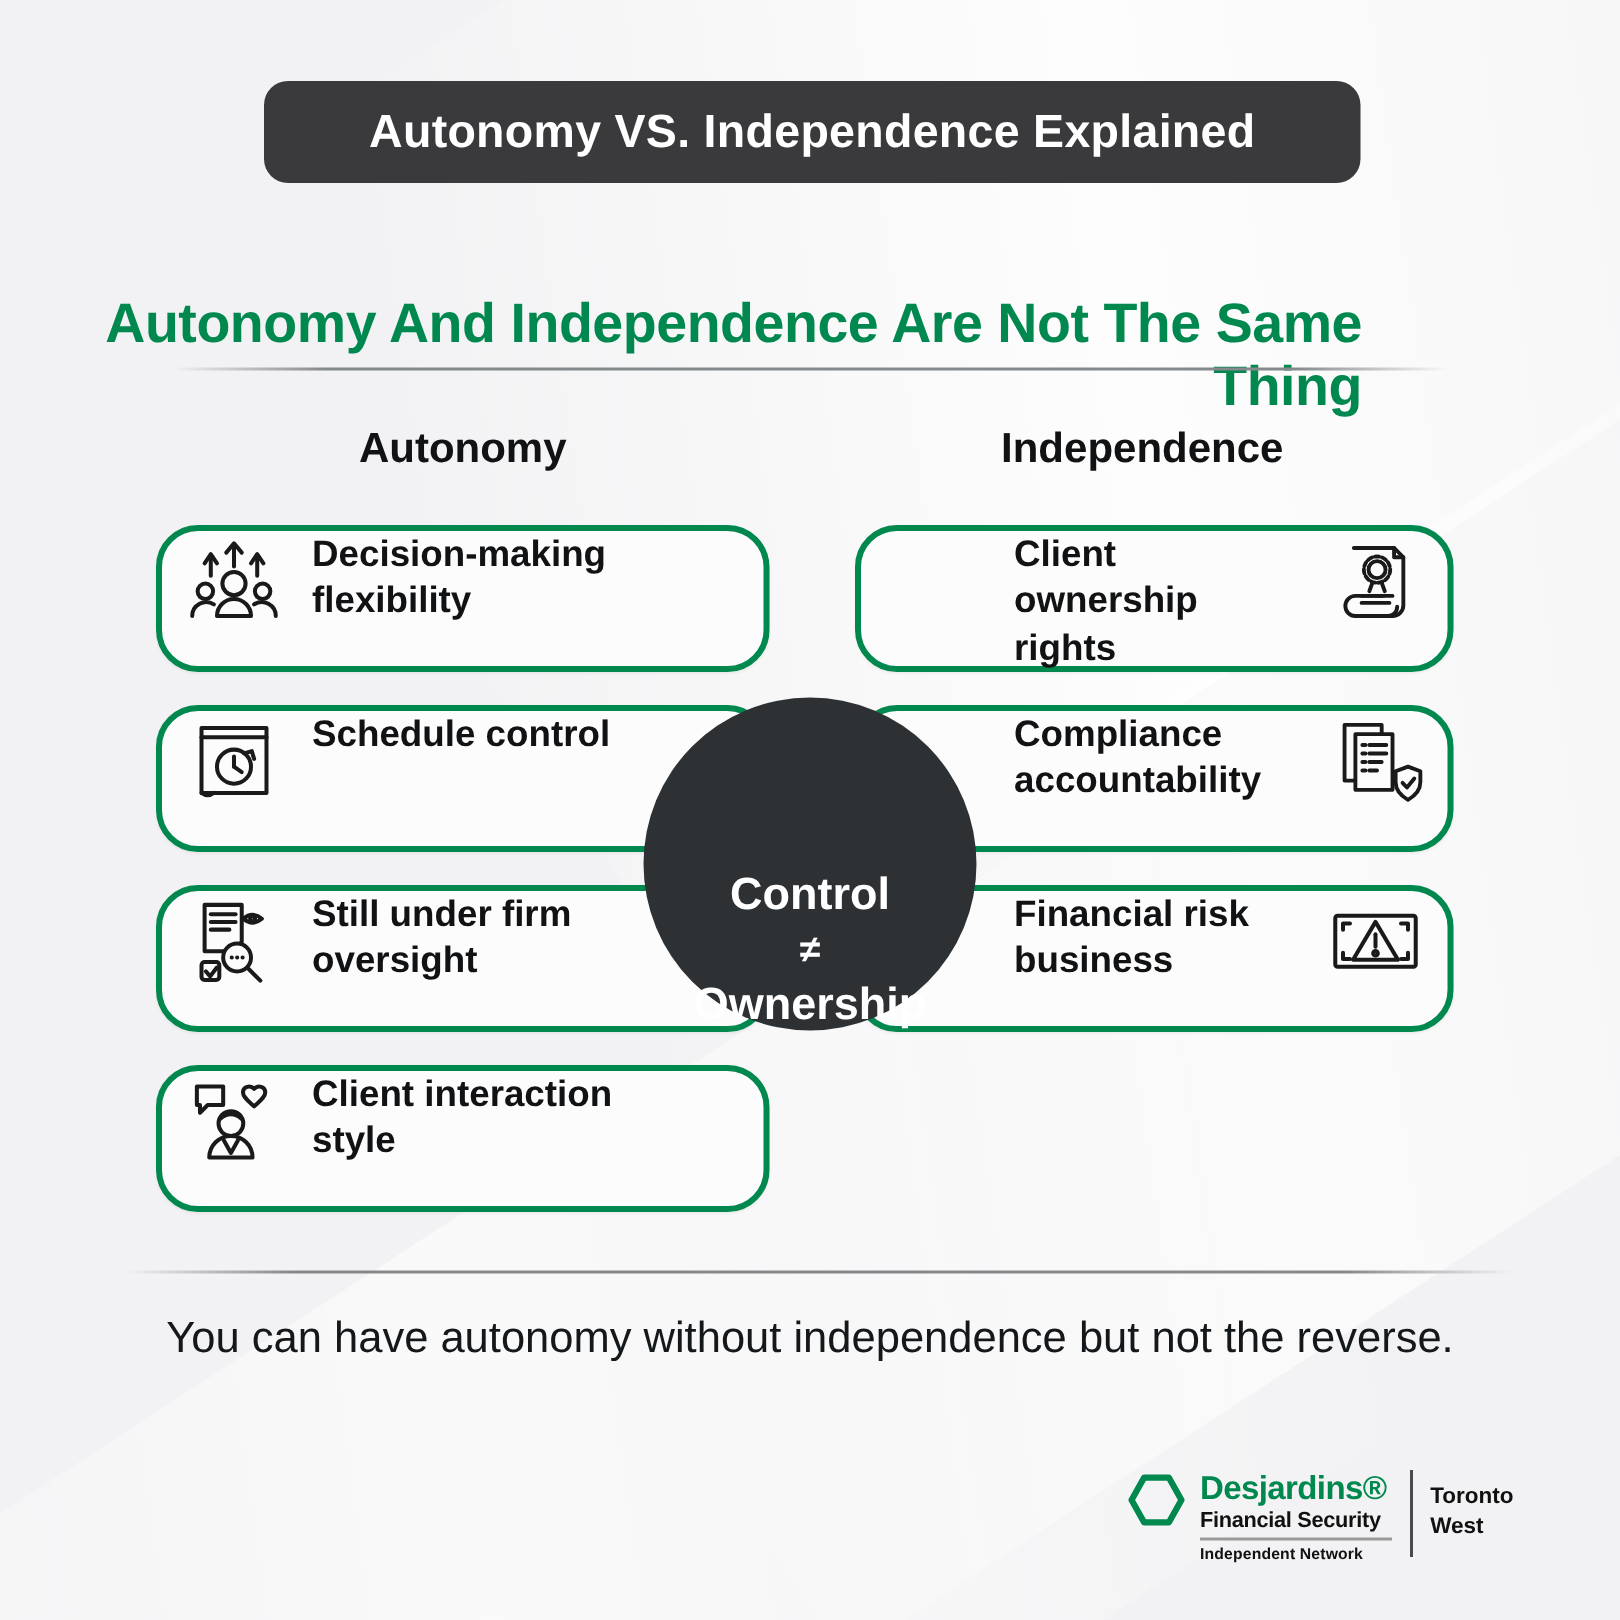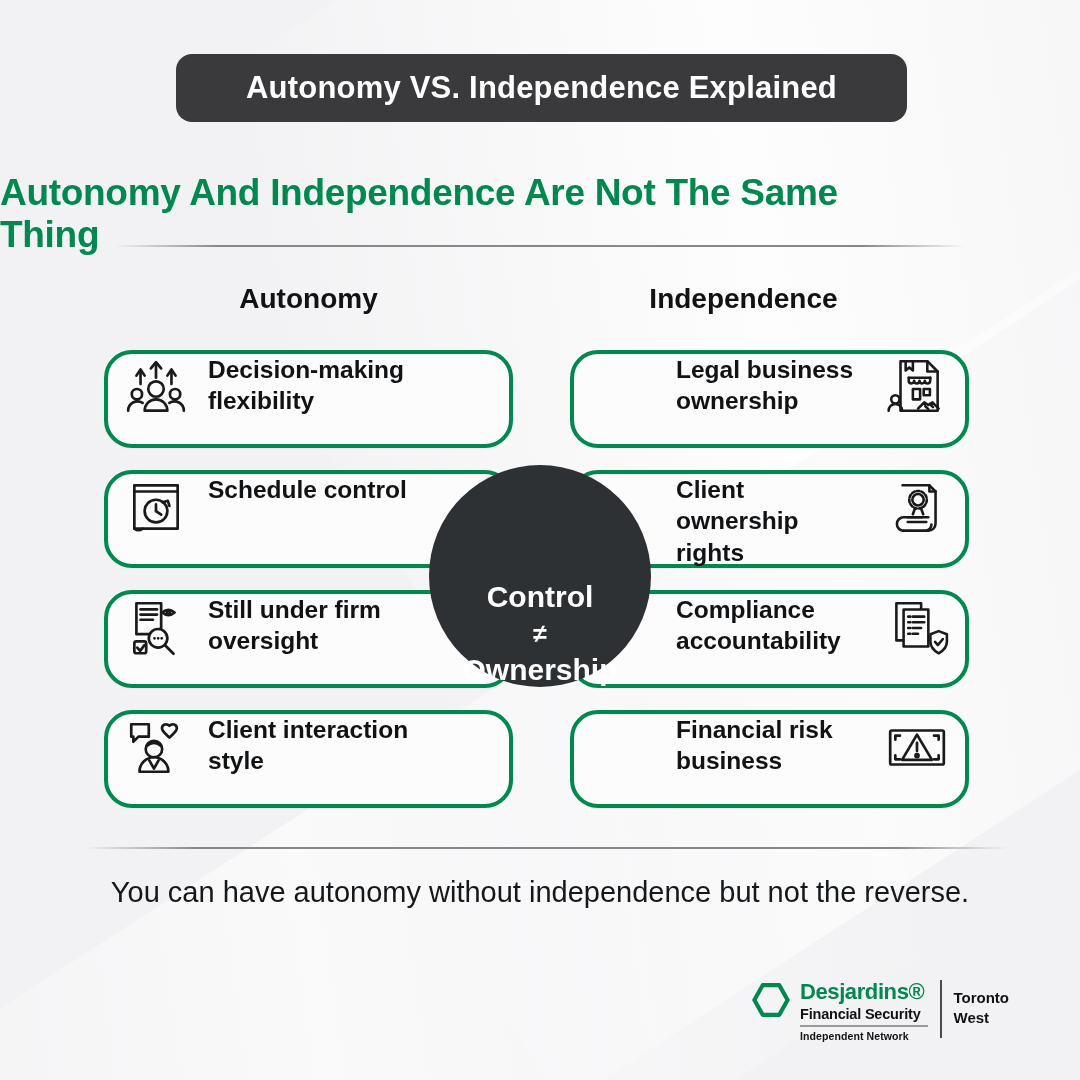--- a/index.html
+++ b/index.html
@@ -19,30 +19,30 @@
   
   .streak{position:absolute;background:linear-gradient(115deg,rgba(255,255,255,0) 8%,rgba(255,255,255,.85) 45%,rgba(255,255,255,0) 92%);pointer-events:none;}
   .streak.s1{width:1200px;height:640px;top:-240px;right:-320px;transform:rotate(-33deg);}
   .streak.s2{width:1100px;height:420px;top:420px;right:-380px;transform:rotate(-33deg);opacity:.8;}
   .streak.s3{width:1300px;height:460px;bottom:-180px;left:-260px;transform:rotate(-33deg);opacity:.7;}
 
   .banner{position:absolute;left:176px;top:54px;width:731px;height:68px;background:var(--dark);
     border-radius:16px;display:flex;align-items:center;justify-content:center;}
   .banner span{color:var(--white);font-size:31px;font-weight:bold;letter-spacing:.2px;}
 
-  .title{position:absolute;left:0;top:172px;width:908px;text-align:left;
+  .title{position:absolute;left:0;top:195px;width:908px;text-align:right;
     color:var(--green);font-size:37px;font-weight:bold;letter-spacing:-.3px;}
 
   .rule{position:absolute;height:2px;background:linear-gradient(to right,rgba(120,126,130,0),#86898c 12%,#86898c 88%,rgba(120,126,130,0));}
   .rule.top-rule{left:115px;top:245px;width:850px;}
   .rule.bottom-rule{left:85px;top:847px;width:923px;}
 
   .col-header{position:absolute;top:283px;text-align:center;font-size:28px;font-weight:bold;color:#101214;}
   .col-header.left-h{left:104px;width:409px;}
-  .col-header.right-h{left:544px;width:399px;}
+  .col-header.right-h{left:562px;width:399px;}
 
   .column{position:absolute;top:350px;display:flex;flex-direction:column;gap:22px;}
   .column.left-col{left:104px;width:409px;}
   .column.right-col{left:570px;width:399px;}
 
   .card{height:98px;background:var(--card-bg);border:4.5px solid var(--green);border-radius:28px;
     display:flex;align-items:flex-start;box-shadow:0 1px 2px rgba(0,0,0,.05);}
   .card.left-card{padding-left:14px;gap:18px;}
   .card.right-card{padding-left:102px;padding-right:14px;justify-content:space-between;gap:10px;}
   .card .icon{width:68px;height:68px;flex:0 0 68px;display:flex;align-items:center;justify-content:center;}
@@ -155,38 +155,20 @@
           <path d="M16 55 a14 14 0 0 1 28 0 z"></path>
           <path d="M25.5 44 l4.5 8 4.5-8"></path>
         </svg>
       </span>
       <span class="label">Client interaction style</span>
     </div>
   </div>
 
   <div class="column right-col">
 
-    <div class="card right-card">
-      <span class="label">Legal business ownership</span>
-      <span class="icon">
-        <svg viewBox="0 0 64 64" fill="none" stroke="#1a1a1a" stroke-width="2.5" stroke-linecap="round" stroke-linejoin="round">
-          <path d="M16 6 H42 L52 16 V54 H16 Z"></path>
-          <path d="M42 6 V16 H52"></path>
-          <path d="M21 6 v9 l3.5-3 3.5 3 v-9"></path>
-          <path d="M24 22 H45"></path>
-          <path d="M24 22 v3 a2.6 2.6 0 0 0 5.2 0 a2.6 2.6 0 0 0 5.2 0 a2.6 2.6 0 0 0 5.2 0 a2.6 2.6 0 0 0 5.2 0 V22"></path>
-          <rect x="28" y="33" width="7" height="10"></rect>
-          <rect x="38.5" y="33" width="6" height="6"></rect>
-          <circle cx="11" cy="43" r="4"></circle>
-          <path d="M4.5 54 a6.5 6.5 0 0 1 13 0"></path>
-          <path d="M33 52 l6-6 4 2.5 4-2.5 6 6"></path>
-          <path d="M40 49.5 l3 3 M44.5 47.5 l3 3"></path>
-        </svg>
-      </span>
-    </div>
 
     <div class="card right-card">
       <span class="label">Client ownership rights</span>
       <span class="icon">
         <svg viewBox="0 0 64 64" fill="none" stroke="#1a1a1a" stroke-width="2.5" stroke-linecap="round" stroke-linejoin="round">
           <path d="M18 10 H44 l6 6 V47 a7 7 0 0 1-7 7 H19"></path>
           <path d="M44 10 V16 H50"></path>
           <path d="M19 54 a6.5 6.5 0 0 1-6.5-6.5 a6.5 6.5 0 0 1 6.5-6.5 H37"></path>
           <path d="M19 54 H40 a6 6 0 0 0 6-6"></path>
           <circle cx="33" cy="24" r="5.5"></circle>

